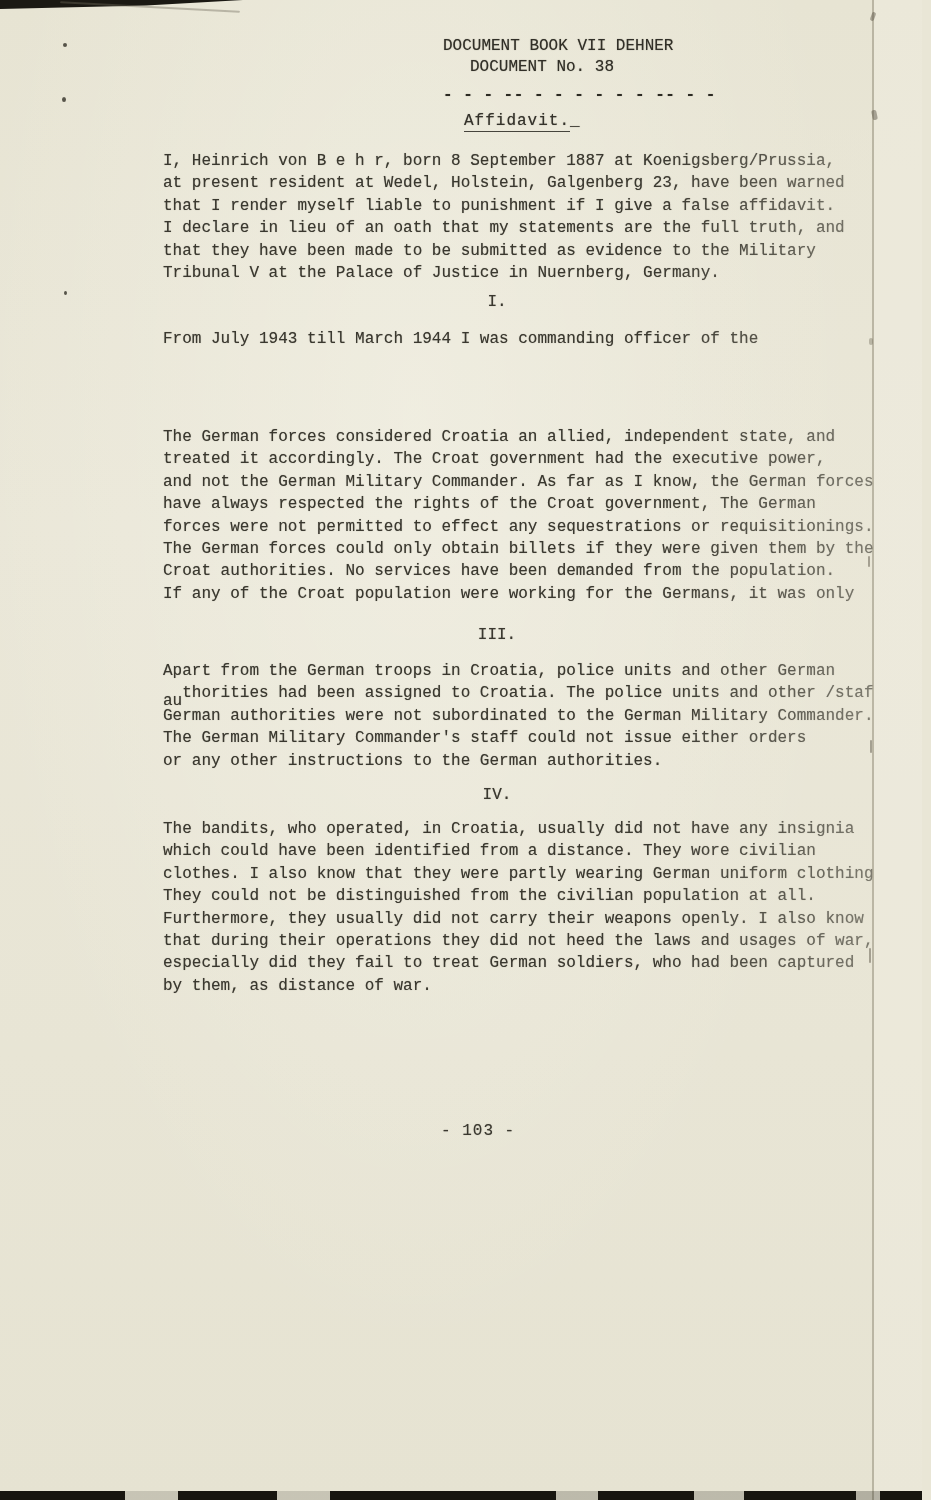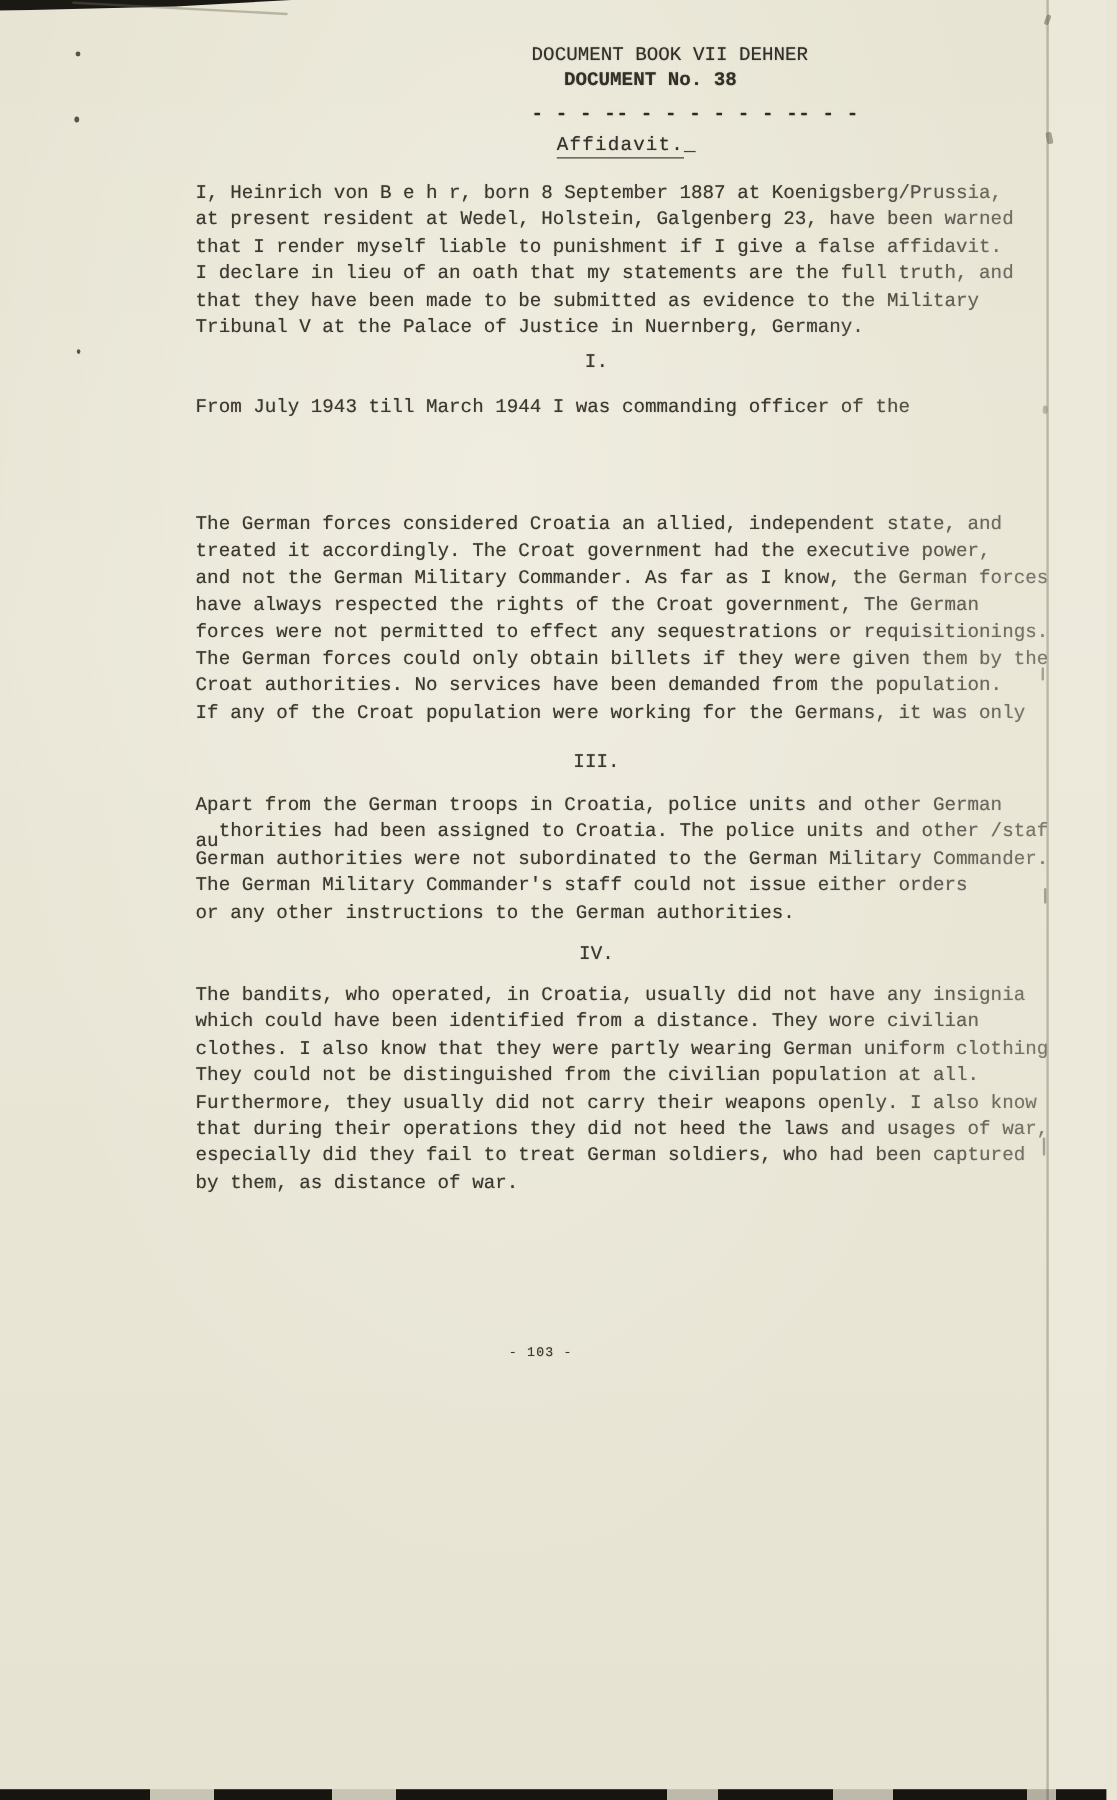--- a/index.html
+++ b/index.html
@@ -28,36 +28,36 @@
   .numeral {
     position: absolute; left: 163px; width: 668px;
     text-align: center; font-size: 16px;
     text-shadow: 0 0 0.8px rgba(58,56,47,0.6);
   }
   .header { position: absolute; top: 36px; left: 443px; color: #312f27; }
   .h-line {
     font-size: 16px; line-height: 21px; white-space: pre;
     text-shadow: 0 0 1px rgba(49,47,39,0.55);
   }
-  .h-indent { padding-left: 27px; font-weight: bold; }
+  .h-indent { padding-left: 27px; }
   .h-rule {
     margin-top: 8px; font-size: 16px; font-weight: bold;
     white-space: pre; color: #2c2a23; letter-spacing: 0.5px;
     text-shadow: 0 0 1px rgba(44,42,35,0.5);
   }
   .title {
     position: absolute; top: 112px; left: 464px;
     font-size: 16px; letter-spacing: 1px; color: #34322a;
     text-shadow: 0 0 0.9px rgba(52,50,42,0.6);
     white-space: pre;
   }
   .title .underlined { border-bottom: 1.6px solid rgba(52,50,42,0.9); padding-bottom: 1px; }
   .pagenum {
-    position: absolute; top: 1122px; left: 424px;
-    font-size: 11px; letter-spacing: 1px;
+    position: absolute; top: 1122px; left: 441px;
+    font-size: 16px; letter-spacing: 1px;
     text-shadow: 0 0 0.8px rgba(58,56,47,0.55);
   }
   
   .fade-overlay {
     position: absolute; left: 650px; top: 130px; width: 281px; height: 880px;
     background: linear-gradient(90deg, rgba(233,230,214,0) 0%, rgba(233,230,214,0.18) 45%, rgba(233,230,214,0.5) 100%);
     pointer-events: none;
   }
   .top-edge {
     position: absolute; top: 0; left: 0; width: 243px; height: 9px;

